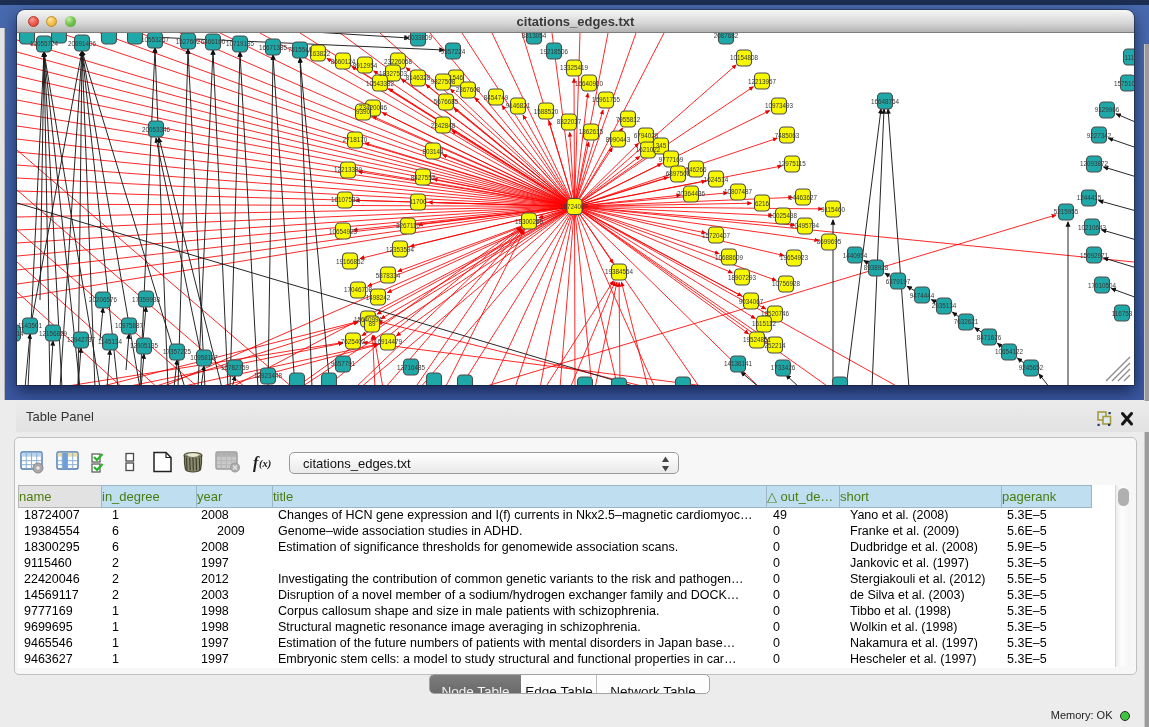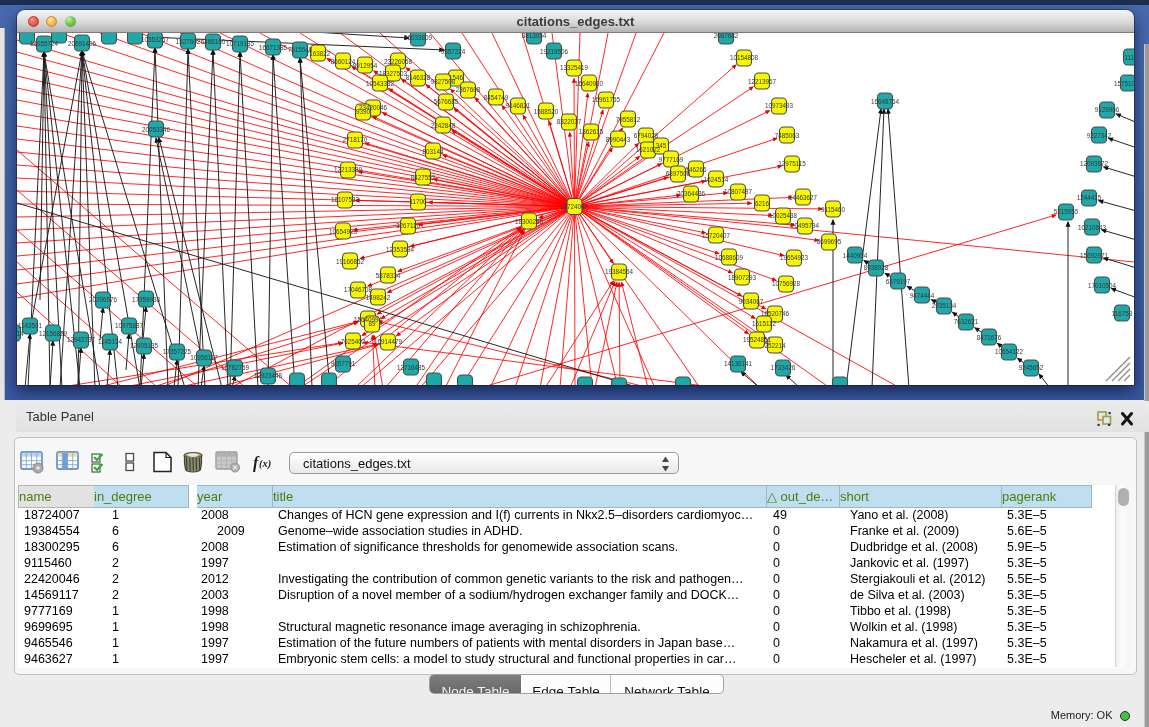--- a/index.html
+++ b/index.html
@@ -639,32 +639,32 @@
     <div class="combo">
         <span class="lbl">citations_edges.txt</span>
         <svg class="arrsvg" width="9" height="16" viewBox="0 0 9 16" style="position:absolute;right:8px;top:3px">
           <path d="M4.5 0.5 L8 6 L1 6 z" fill="#444"></path>
           <path d="M4.5 15.5 L8 10 L1 10 z" fill="#444"></path>
         </svg>
       </div>
     <div class="tbl">
         <div class="thead">
           <div class="th first" style="left:0px;width:84px">name</div>
-          <div class="th" style="left:76px;width:95px">in_degree</div>
+          <div class="th" style="left:84px;width:95px">in_degree</div>
           <div class="th" style="left:179px;width:76px">year</div>
           <div class="th" style="left:255px;width:494px">title</div>
           <div class="th" style="left:749px;width:73px">△ out_de…</div>
           <div class="th" style="left:822px;width:162px">short</div>
           <div class="th" style="left:984px;width:90px">pagerank</div>
         </div>
         <div class="row" style="top:22px">
           <span class="c" style="left:6px;width:74px">18724007</span>
           <span class="c" style="left:94px;width:85px">1</span>
           <span class="c" style="left:183px;width:72px">2008</span>
-          <span class="c" style="left:260px;width:489px">Changes of HCN gene expression and I(f) currents in Nkx2.5–disorders cardiomyoc…</span>
+          <span class="c" style="left:260px;width:489px">Changes of HCN gene expression and I(f) currents in Nkx2.5–magnetic cardiomyoc…</span>
           <span class="c" style="left:755px;width:67px">49</span>
           <span class="c" style="left:832px;width:152px">Yano et al. (2008)</span>
           <span class="c" style="left:989px;width:85px">5.3E–5</span>
         </div>
         <div class="row" style="top:38px">
           <span class="c" style="left:6px;width:74px">19384554</span>
           <span class="c" style="left:94px;width:85px">6</span>
           <span class="c" style="left:199px;width:72px">2009</span>
           <span class="c" style="left:260px;width:489px">Genome–wide association studies in ADHD.</span>
           <span class="c" style="left:755px;width:67px">0</span>
@@ -703,20 +703,21 @@
           <span class="c" style="left:183px;width:72px">2003</span>
           <span class="c" style="left:260px;width:489px">Disruption of a novel member of a sodium/hydrogen exchanger family and DOCK…</span>
           <span class="c" style="left:755px;width:67px">0</span>
           <span class="c" style="left:832px;width:152px">de Silva et al. (2003)</span>
           <span class="c" style="left:989px;width:85px">5.3E–5</span>
         </div>
         <div class="row" style="top:118px">
           <span class="c" style="left:6px;width:74px">9777169</span>
           <span class="c" style="left:94px;width:85px">1</span>
           <span class="c" style="left:183px;width:72px">1998</span>
+          <span class="c" style="left:260px;width:489px">Corpus callosum shape and size in male patients with schizophrenia.</span>
           <span class="c" style="left:755px;width:67px">0</span>
           <span class="c" style="left:832px;width:152px">Tibbo et al. (1998)</span>
           <span class="c" style="left:989px;width:85px">5.3E–5</span>
         </div>
         <div class="row" style="top:134px">
           <span class="c" style="left:6px;width:74px">9699695</span>
           <span class="c" style="left:94px;width:85px">1</span>
           <span class="c" style="left:183px;width:72px">1998</span>
           <span class="c" style="left:260px;width:489px">Structural magnetic resonance image averaging in schizophrenia.</span>
           <span class="c" style="left:755px;width:67px">0</span>
@@ -741,17 +742,17 @@
           <span class="c" style="left:832px;width:152px">Hescheler et al. (1997)</span>
           <span class="c" style="left:989px;width:85px">5.3E–5</span>
         </div>
       </div>
     <div class="sb">
         <div class="thumb"></div>
       </div>
   </div>
   <div class="tabs">
     <div class="tab sel" style="width:91px">Node Table</div>
-    <div class="tab mid" style="width:90px">Edge Table</div>
+    <div class="tab mid" style="width:76px">Edge Table</div>
     <div class="tab" style="width:112px">Network Table</div>
   </div>
   <div class="mem">Memory: OK<span class="dot"></span></div>
 </div>
 
 </body></html>

